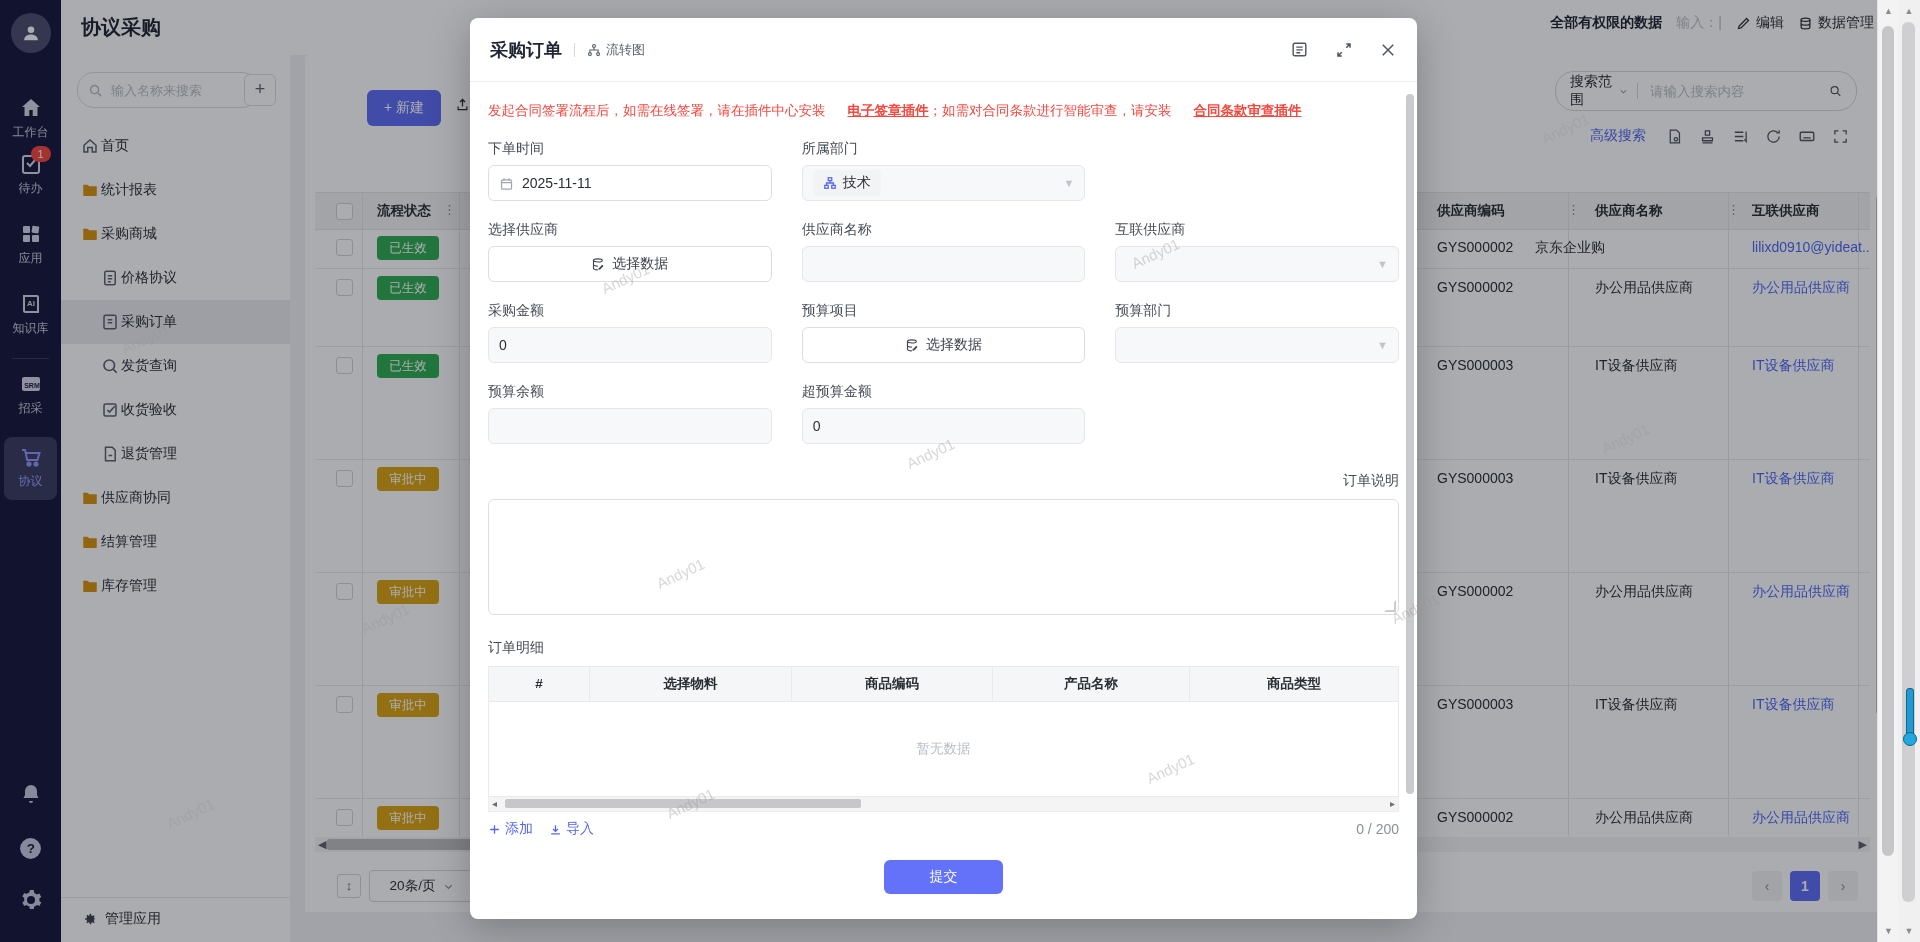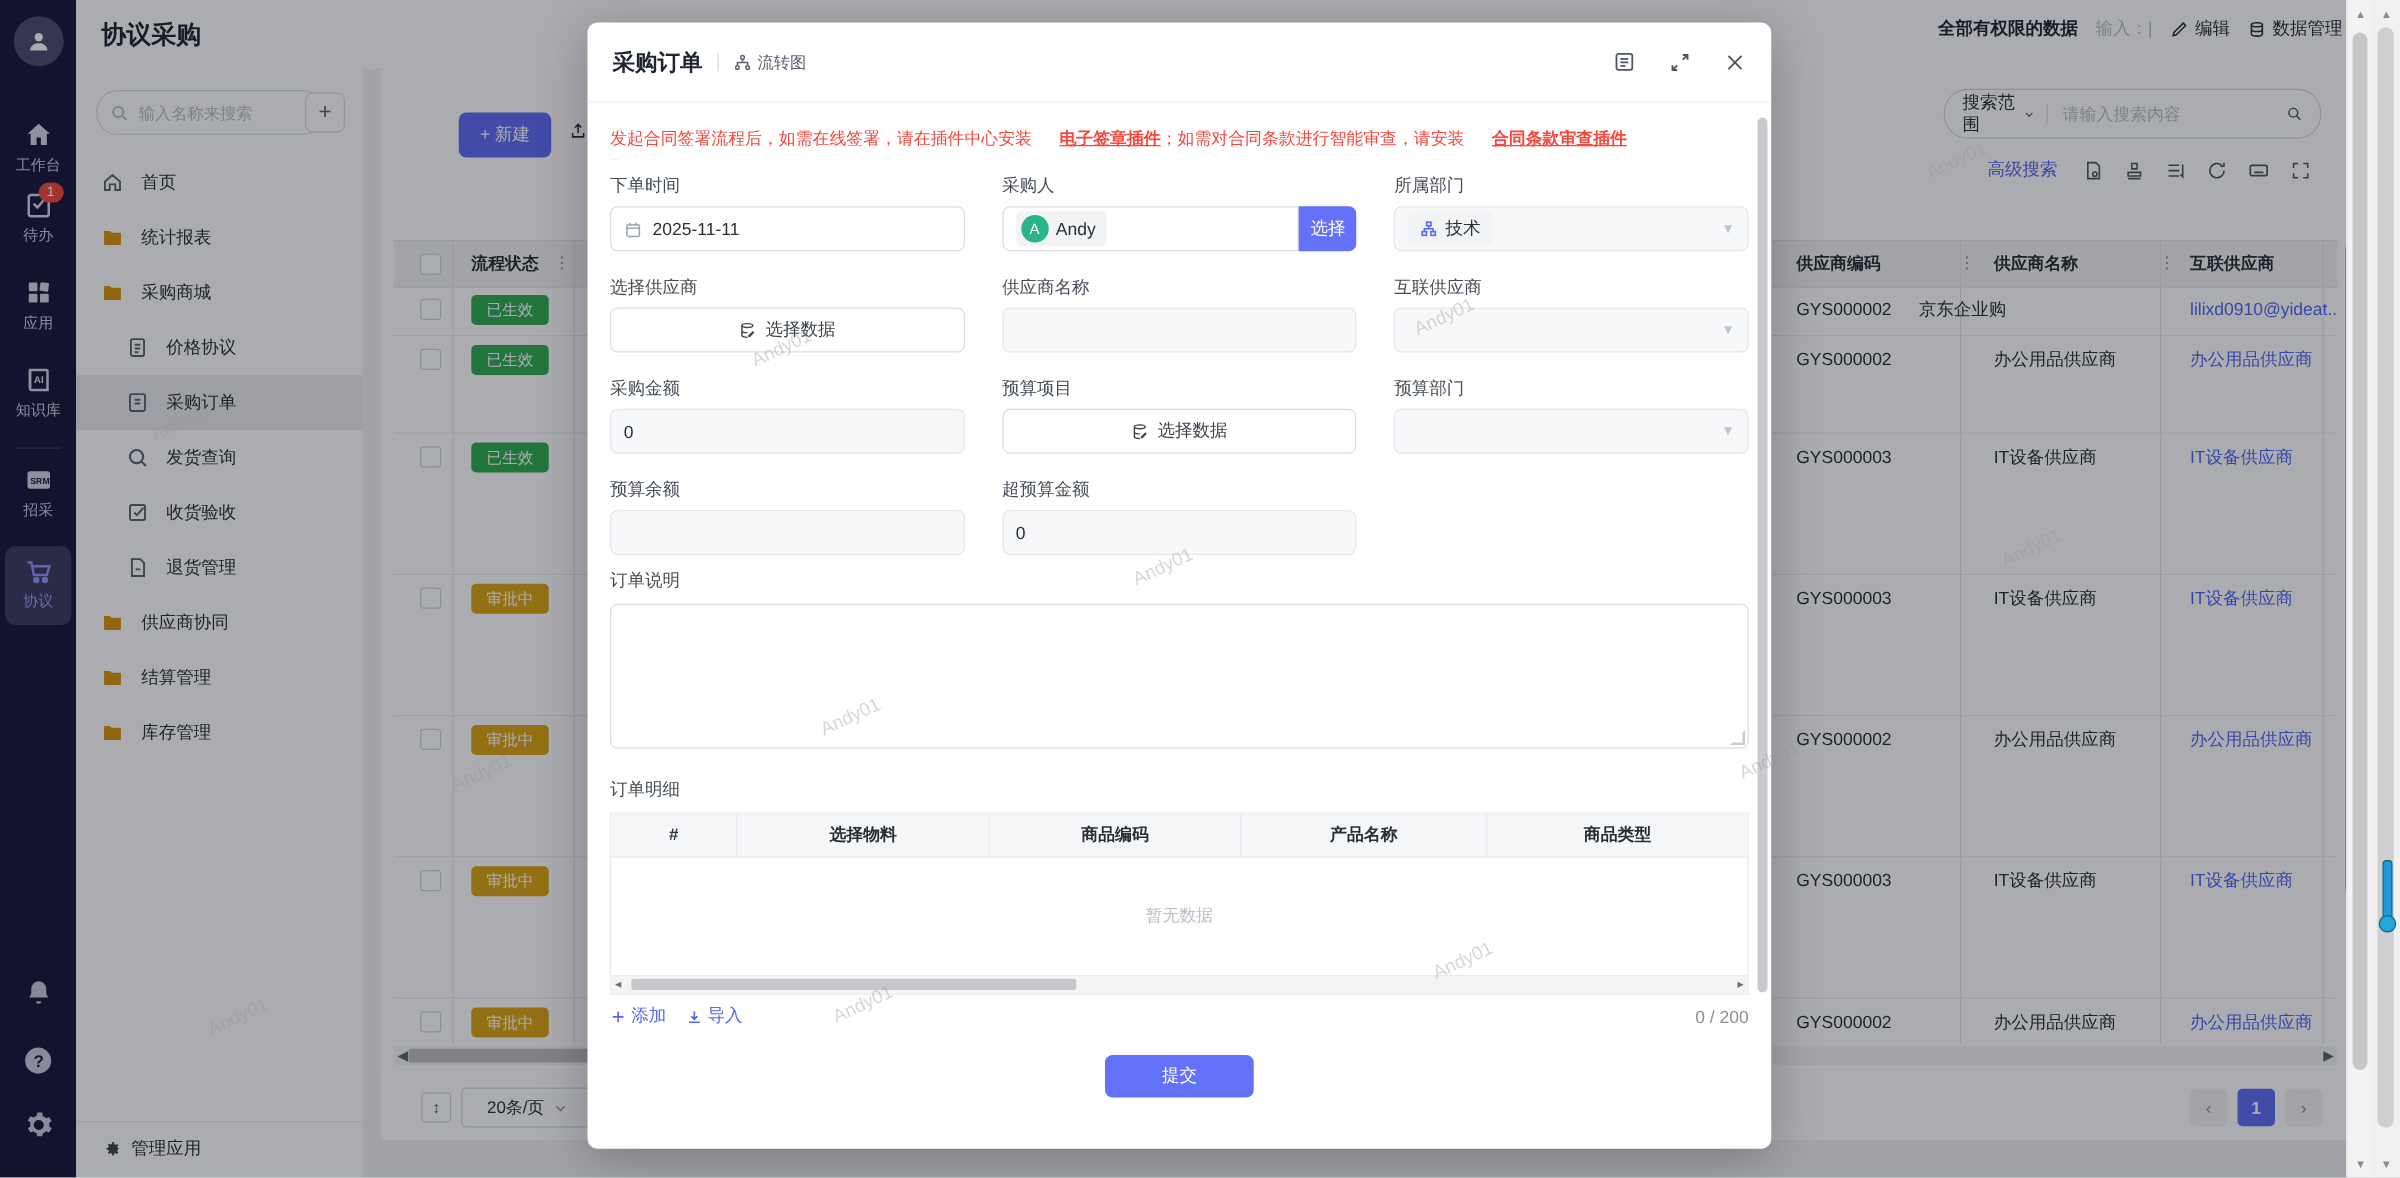--- a/index.html
+++ b/index.html
@@ -17,21 +17,21 @@
   .rail-bottom{position:absolute;left:0;width:61px;text-align:center;color:#c9cbe0;}
   .rail-divider{position:absolute;left:12px;width:37px;border-top:1px solid #3a3a5c;}
   
   .sidebar{position:absolute;left:61px;top:0;width:229px;height:942px;background:#ffffff;z-index:10;}
   .sb-title{position:absolute;left:20px;top:14px;font-size:20px;font-weight:bold;color:#1f2533;}
   .sb-search{position:absolute;left:16px;top:72px;width:160px;height:34px;border:1px solid #d9dce1;border-radius:17px;display:flex;align-items:center;padding:0 10px;gap:6px;color:#b9bec8;background:#fff;}
   .sb-search input{border:0;outline:none;width:110px;font-size:13px;color:#2a2f36;background:transparent;}
   .sb-search input::placeholder{color:#b9bec8;}
   .sb-add{position:absolute;right:14px;top:74px;width:30px;height:30px;border:1px solid #d9dce1;border-radius:6px;color:#5a6170;font-size:18px;line-height:28px;text-align:center;background:#fff;}
   .sb-menu{position:absolute;left:0;top:124px;width:229px;}
-  .sb-item{height:44px;display:flex;align-items:center;gap:14px;padding-left:20px;color:#2a2f36;font-size:14px;}
+  .sb-item{height:44px;display:flex;align-items:center;gap:2px;padding-left:20px;color:#2a2f36;font-size:14px;}
   .sb-item .sic{width:18px;height:18px;color:#5a6170;}
   .sb-item .folder{color:#d9940e;}
   .sb-item.sub{padding-left:40px;}
   .sb-item.selected{background:#ececf0;}
   .sb-footer{position:absolute;left:0;bottom:14px;width:229px;border-top:1px solid #e8eaee;padding-top:12px;display:flex;align-items:center;gap:8px;padding-left:20px;color:#2a2f36;}
   
   .main{position:absolute;left:290px;top:0;width:1630px;height:942px;background:#f0f2f5;z-index:10;}
   .main-top{position:absolute;left:0;top:0;width:1630px;height:55px;background:#fff;}
   .mt-right{position:absolute;right:46px;top:14px;display:flex;align-items:center;gap:14px;font-size:14px;}
   .mt-scope{font-weight:bold;color:#1f2533;}
@@ -534,32 +534,20 @@
         <div class="flabel">下单时间</div>
         <div class="fctl">
           <svg width="15" height="15" viewBox="0 0 24 24" fill="none" stroke="#a0a6b0" stroke-width="2" style="margin-right:8px;">
               <rect x="4" y="6" width="16" height="15" rx="2"></rect>
               <path d="M4 10.5h16M8 3.5v4M16 3.5v4"></path>
             </svg>
           <span>2025-11-11</span>
         </div>
       </div>
       <div>
-        <div class="flabel">采购人</div>
-        <div class="buyer-wrap">
-          <div class="fctl">
-            <span class="chip">
-              <span class="av">A</span>
-              <span>Andy</span>
-            </span>
-          </div>
-          <button class="btn-select">选择</button>
-        </div>
-      </div>
-      <div>
         <div class="flabel">所属部门</div>
         <div class="fctl disabled">
           <span class="chip dept">
             <svg width="14" height="14" viewBox="0 0 24 24" fill="none" stroke="#5a68f0" stroke-width="2.2">
                 <rect x="9" y="3" width="6" height="5"></rect>
                 <rect x="3" y="16" width="6" height="5"></rect>
                 <rect x="15" y="16" width="6" height="5"></rect>
                 <path d="M12 8v4M12 12H6v4M12 12h6v4"></path>
               </svg>
             <span>技术</span>
@@ -632,21 +620,21 @@
       </div>
       <div>
         <div class="flabel">超预算金额</div>
         <div class="fctl disabled">
             <span>0</span>
           </div>
       </div>
       <div></div>
     </div>
 
-    <div class="sec-label" style="margin-top:12px;">订单说明</div>
+    <div class="sec-label" style="margin-top:28px;text-align:right;">订单说明</div>
     <div class="m-textarea">
         <div class="resize-corner"></div>
       </div>
 
     <div class="sec-label">订单明细</div>
     <div class="dtable">
       <div class="dthead">
         <div class="dth" style="width:101px;">#</div>
         <div class="dth" style="width:202px;">选择物料</div>
         <div class="dth" style="width:201px;">商品编码</div>

